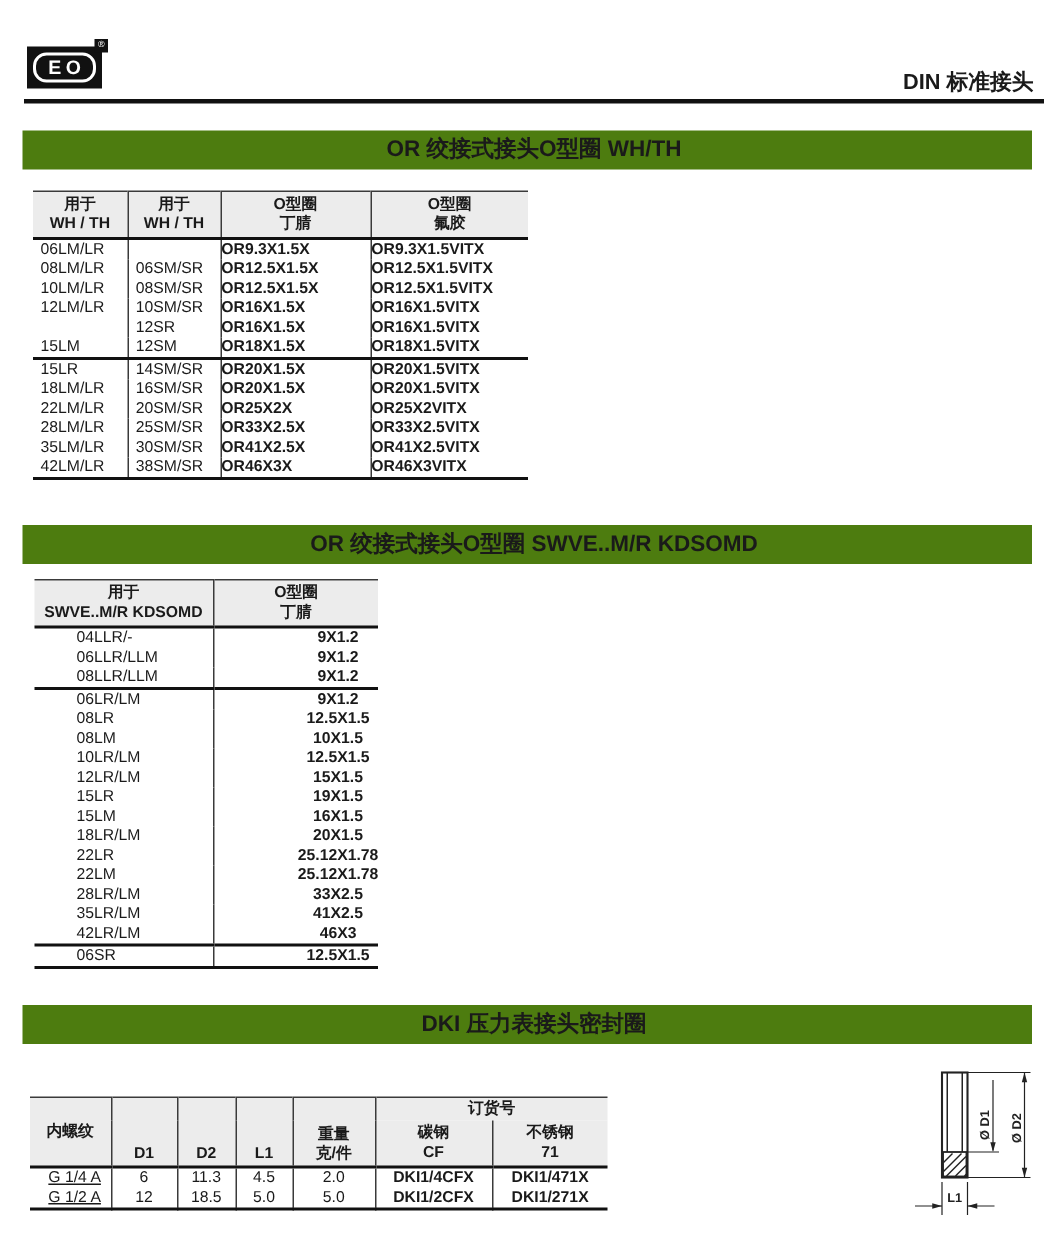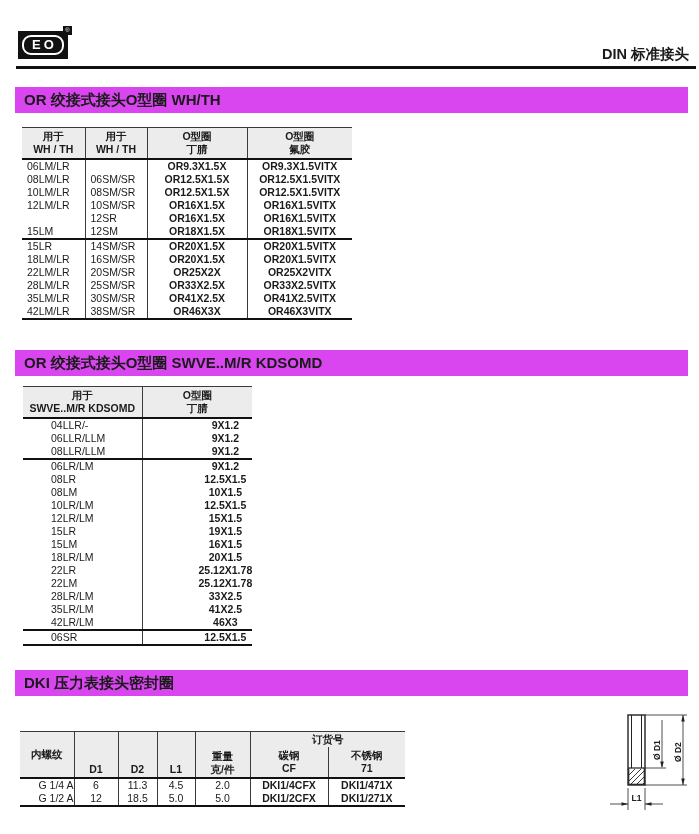--- a/index.html
+++ b/index.html
@@ -11,50 +11,50 @@
   .logo { position:absolute; left:18px; top:31px; width:50px; height:28px; background:#111; }
   .logo-inner { position:absolute; left:4px; top:4px; right:4px; bottom:4px;
     border:2px solid #fff; border-radius:9px; color:#fff; font-weight:bold;
     font-size:13px; letter-spacing:3px; text-align:center; line-height:16px; padding-left:3px; }
   .logo-reg { position:absolute; right:-4px; top:-5px; width:9px; height:9px; background:#111;
     color:#fff; font-size:6px; line-height:9px; text-align:center; }
   .page-title { position:absolute; right:10px; top:45px; font-size:14.5px; font-weight:bold; }
   .top-rule { position:absolute; left:16px; top:66px; width:680px; height:3px; background:#111; }
 
   
-  .banner { position:absolute; left:15px; width:673px; height:26px; background:#d946ef;
-    font-size:15px; font-weight:bold; line-height:26px; padding-left:9px; }
+  .banner { position:absolute; left:15px; width:673px; height:26px; background:#4d7c0f;
+    font-size:15px; font-weight:bold; line-height:26px; padding-left:9px;text-align:center; }
   .banner-1 { top:87px; }
   .banner-2 { top:350px; }
   .banner-3 { top:670px; }
 
   
   table { position:absolute; border-collapse:collapse; table-layout:fixed;
     border-top:1px solid #3a3a3a; border-bottom:2px solid #111; }
   th { background:#ececec; font-size:10.5px; font-weight:bold; text-align:center;
     vertical-align:middle; border-bottom:2px solid #111; padding:2px 0; line-height:13px; }
   td { font-size:10.5px; height:13px; vertical-align:middle; line-height:13px;
     white-space:nowrap; overflow:visible; }
   th:not(:last-child), td:not(:last-child) { border-right:1px solid #3a3a3a; }
   tr.grp td { border-top:2px solid #111; }
 
   
   .t1 { left:22px; top:127px; }
   .t1 td:nth-child(1), .t1 td:nth-child(2) { text-align:left; padding-left:5px; }
-  .t1 td:nth-child(3), .t1 td:nth-child(4) { font-weight:bold; text-align:center; }
+  .t1 td:nth-child(3), .t1 td:nth-child(4) { font-weight:bold; }
 
   
   .t2 { left:23px; top:386px; }
   .t2 td:nth-child(1) { text-align:left; padding-left:28px; }
   .t2 td:nth-child(2) { font-weight:bold; text-align:center; padding-left:56px; }
 
   
   .t3 { left:20px; top:731px; }
   .t3 td { height:14px; text-align:center; }
-  .t3 td:nth-child(1) { text-align:right; padding-left:6px; }
+  .t3 td:nth-child(1) { text-align:center; padding-left:6px;text-decoration:underline; }
   .t3 td:nth-child(6), .t3 td:nth-child(7) { font-weight:bold; }
   .t3 thead tr.hr1 th { border-bottom:none; height:13px; padding:1px 0; }
   .t3 thead tr.hr1 th[rowspan] { border-bottom:2px solid #111; }
   .t3 thead tr.hr2 th { border-bottom:2px solid #111; height:26px; vertical-align:bottom; }
   .t3 th.vbottom { vertical-align:bottom;margin-left:12px; }
   .t3 th.vmid { vertical-align:middle; }
   .hdr2 span { display:block; }
 
   
   .drawing { position:absolute; left:602px; top:706px; }

